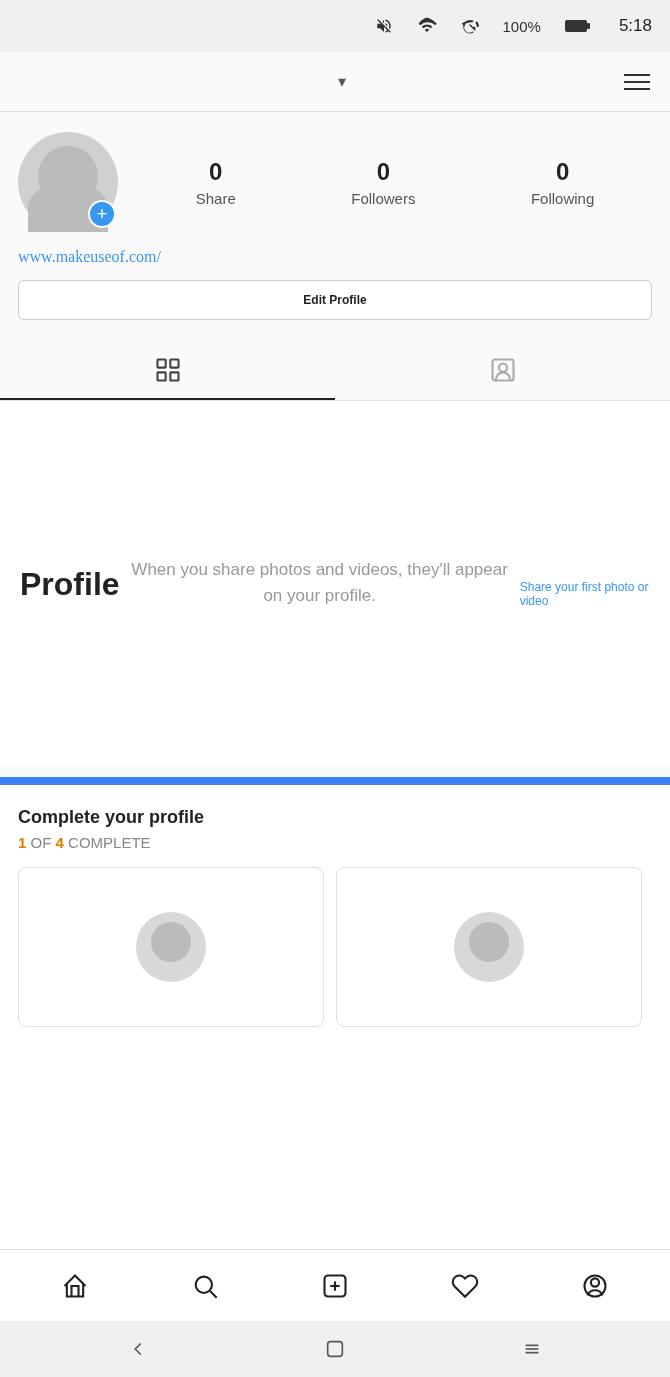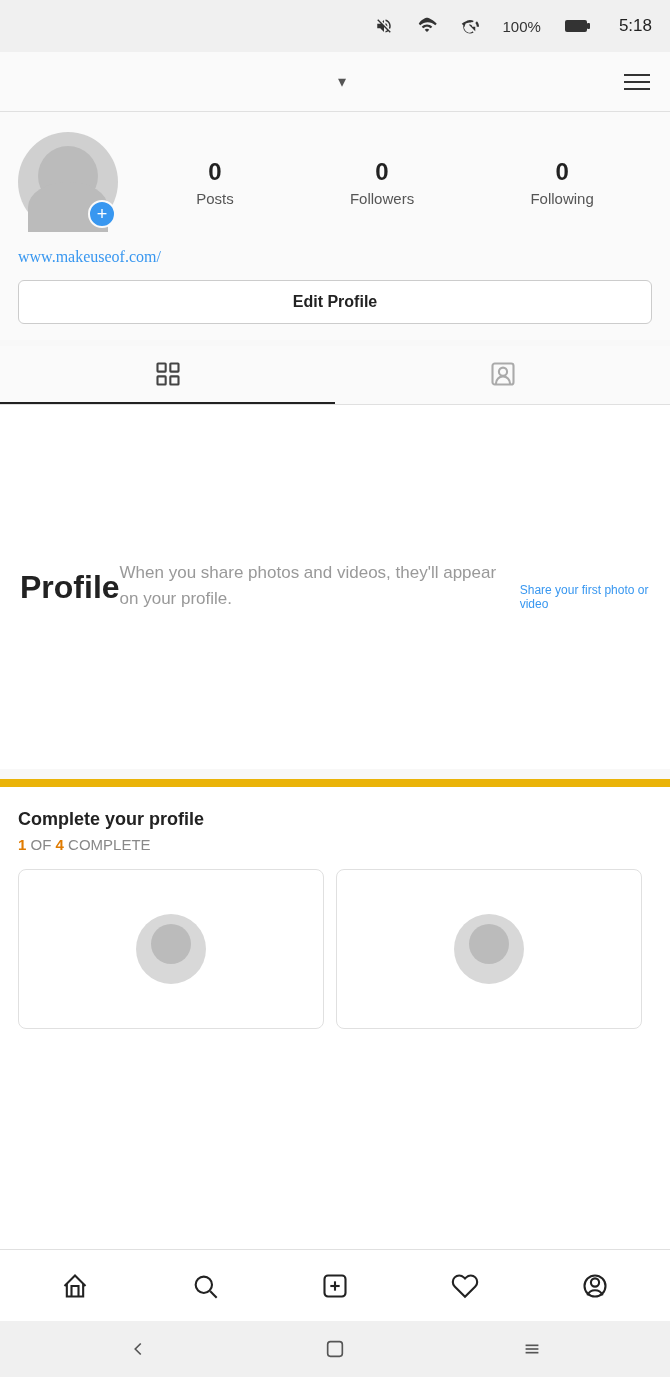--- a/index.html
+++ b/index.html
@@ -156,21 +156,21 @@
     }
 
     
     .edit-profile-btn {
       display: block;
       width: 100%;
       padding: 12px;
       border: 1px solid #ccc;
       border-radius: 6px;
       background: #fff;
-      font-size: 16px;
+      font-size: 12px;
       font-weight: 600;
       color: #222;
       text-align: center;
       cursor: pointer;
     }
 
     
     .tabs-row {
       display: flex;
       background: #fafafa;
@@ -204,36 +204,36 @@
     }
     .profile-heading {
       font-size: 32px;
       font-weight: 600;
       color: #222;
       margin-bottom: 18px;
     }
     .profile-desc {
       font-size: 17px;
       color: #999;
-      text-align: left;
+      text-align: center;
       line-height: 1.5;
       margin-bottom: 22px;
     }
     .share-link {
       font-size: 12px;
       color: #3897f0;
       text-decoration: none;
       cursor: pointer;
     }
 
     
     .complete-section {
       background: #fff;
       padding: 22px 28px 10px 18px;
-      border-top: 8px solid #eab308;
+      border-top: 8px solid #3b82f6;
       margin-top: 10px;
     }
     .complete-title {
       font-size: 18px;
       font-weight: 700;
       color: #222;
       margin-bottom: 6px;
     }
     .complete-subtitle {
       font-size: 15px;
@@ -372,21 +372,21 @@
       <div class="avatar-circle">
         <div class="avatar-person"></div>
         <div class="avatar-body"></div>
       </div>
       <div class="add-btn">+</div>
     </div>
 
     <div class="stats-row">
       <div class="stat-item">
         <span class="stat-number">0</span>
-        <span class="stat-label">Posts</span>
+        <span class="stat-label">Share</span>
       </div>
       <div class="stat-item">
         <span class="stat-number">0</span>
         <span class="stat-label">Followers</span>
       </div>
       <div class="stat-item">
         <span class="stat-number">0</span>
         <span class="stat-label">Following</span>
       </div>
     </div>

